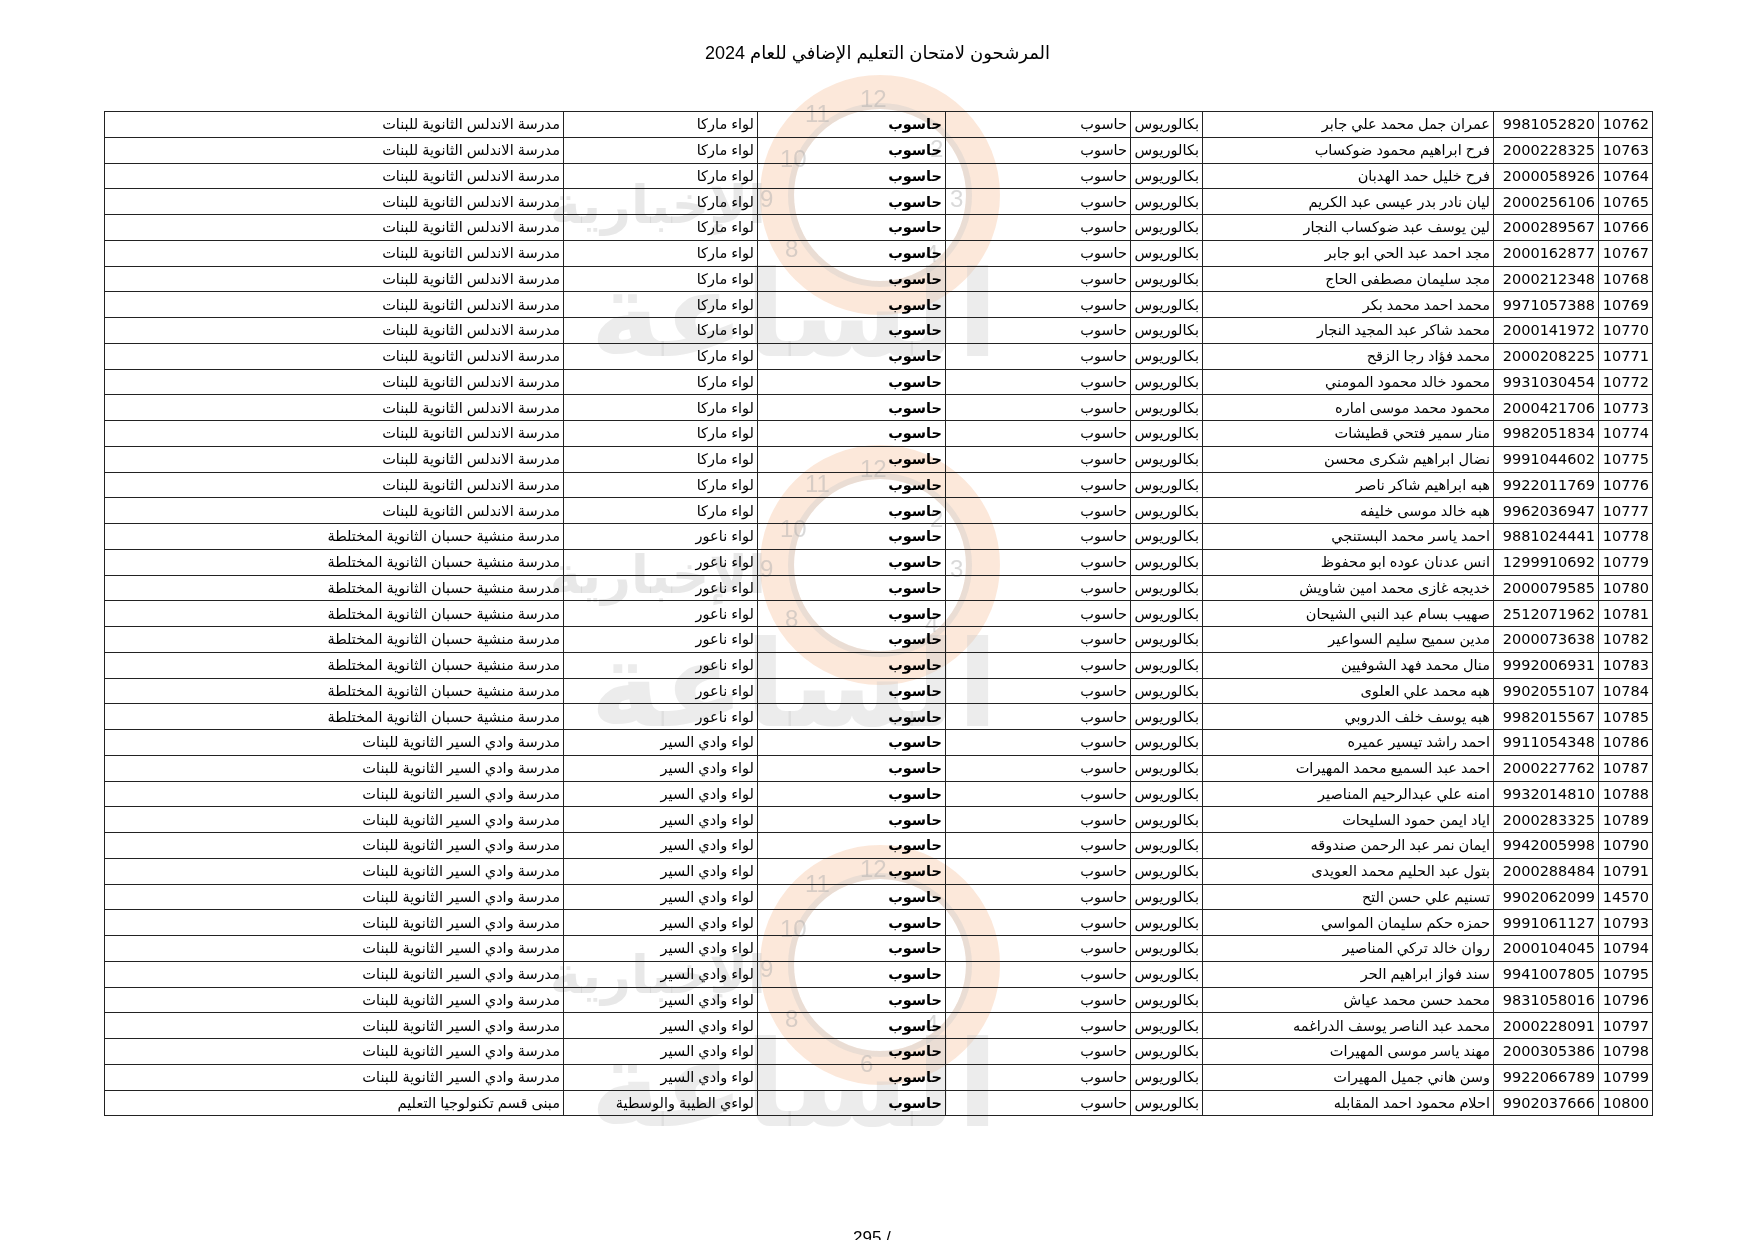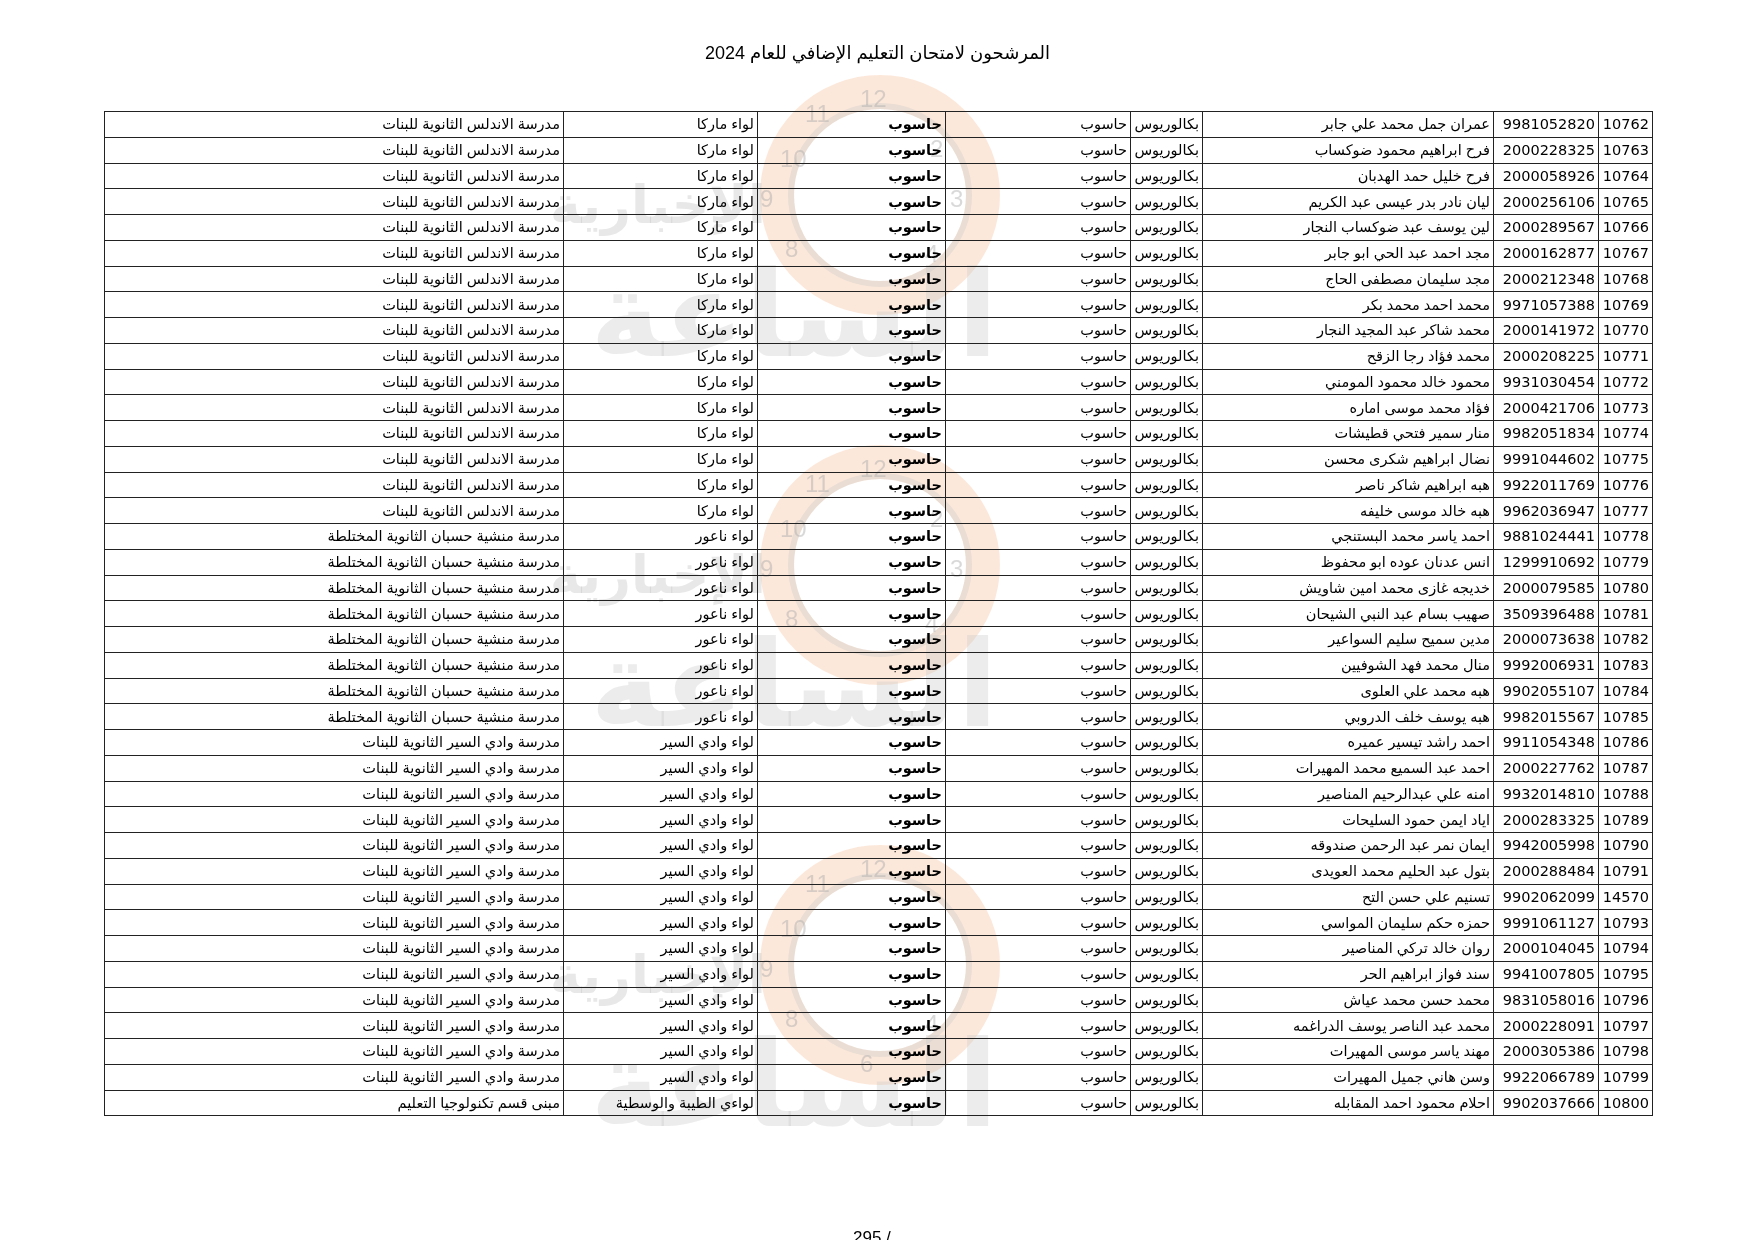--- a/index.html
+++ b/index.html
@@ -183,21 +183,21 @@
         <td class="c-name">محمود خالد محمود المومني</td>
         <td class="c-degree">بكالوريوس</td>
         <td class="c-major">حاسوب</td>
         <td class="c-subject">حاسوب</td>
         <td class="c-district">لواء ماركا</td>
         <td class="c-school">مدرسة الاندلس الثانوية للبنات</td>
       </tr>
       <tr>
         <td class="c-seq">10773</td>
         <td class="c-id">2000421706</td>
-        <td class="c-name">فؤاد محمد موسى اماره</td>
+        <td class="c-name">محمود محمد موسى اماره</td>
         <td class="c-degree">بكالوريوس</td>
         <td class="c-major">حاسوب</td>
         <td class="c-subject">حاسوب</td>
         <td class="c-district">لواء ماركا</td>
         <td class="c-school">مدرسة الاندلس الثانوية للبنات</td>
       </tr>
       <tr>
         <td class="c-seq">10774</td>
         <td class="c-id">9982051834</td>
         <td class="c-name">منار سمير فتحي قطيشات</td>
@@ -262,21 +262,21 @@
         <td class="c-id">2000079585</td>
         <td class="c-name">خديجه غازى محمد امين شاويش</td>
         <td class="c-degree">بكالوريوس</td>
         <td class="c-major">حاسوب</td>
         <td class="c-subject">حاسوب</td>
         <td class="c-district">لواء ناعور</td>
         <td class="c-school">مدرسة منشية حسبان الثانوية المختلطة</td>
       </tr>
       <tr>
         <td class="c-seq">10781</td>
-        <td class="c-id">3509396488</td>
+        <td class="c-id">2512071962</td>
         <td class="c-name">صهيب بسام عبد النبي الشيحان</td>
         <td class="c-degree">بكالوريوس</td>
         <td class="c-major">حاسوب</td>
         <td class="c-subject">حاسوب</td>
         <td class="c-district">لواء ناعور</td>
         <td class="c-school">مدرسة منشية حسبان الثانوية المختلطة</td>
       </tr>
       <tr>
         <td class="c-seq">10782</td>
         <td class="c-id">2000073638</td>

